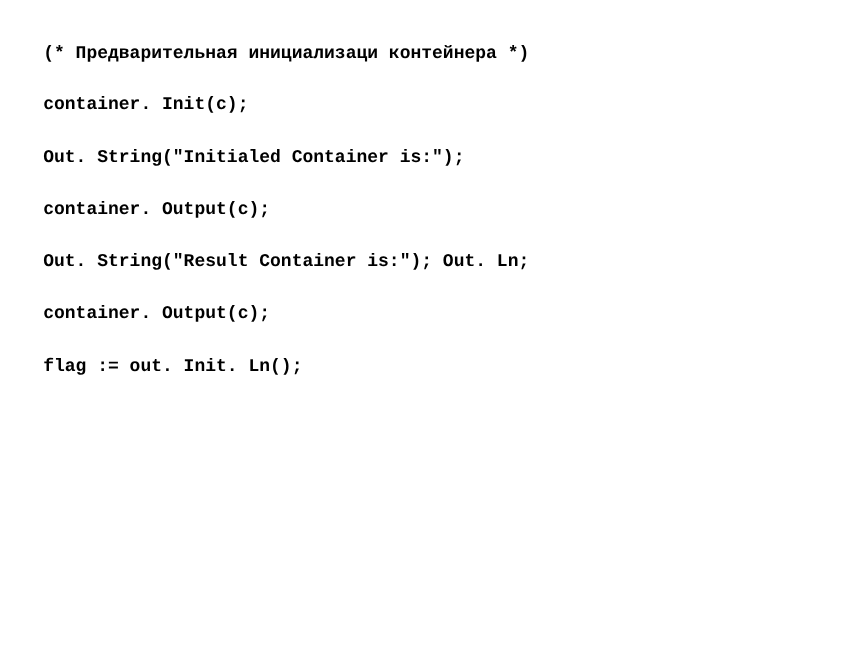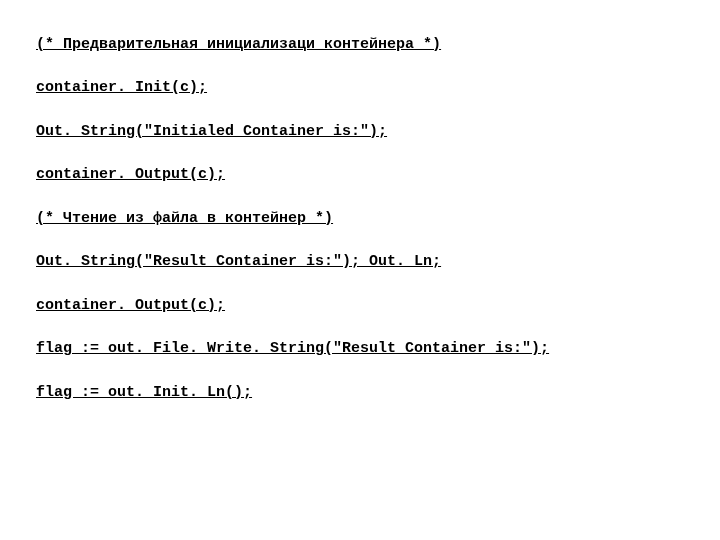--- a/index.html
+++ b/index.html
@@ -13,35 +13,32 @@
     line-height: 1.45;
     color: #000000;
     font-weight: bold;
   }
   .page {
     padding: 12px 0 0 18px;
     white-space: pre;
   }
   .indent {
     padding-left: 18px;
-    text-decoration: underline;
   }
 </style>
 </head>
 <body>
 
 <div class="page">
 <div class="indent">(* Предварительная инициализаци контейнера *)</div>
 <div class="indent">container. Init(c);</div>
 <div class="indent">Out. String("Initialed Container is:");</div>
 <div class="indent">container. Output(c);</div>
-<div class="indent">(* Чтение из файла в контейнер *)</div>
 <div class="indent">Out. String("Result Container is:"); Out. Ln;</div>
 <div class="indent">container. Output(c);</div>
-<div class="indent">flag := out. File. Write. String("Result Container is:");</div>
 <div class="indent">flag := out. Init. Ln();</div>
 
 <div class="indent"></div>
 
 
 
 <div class="indent"></div>
 
 
 

